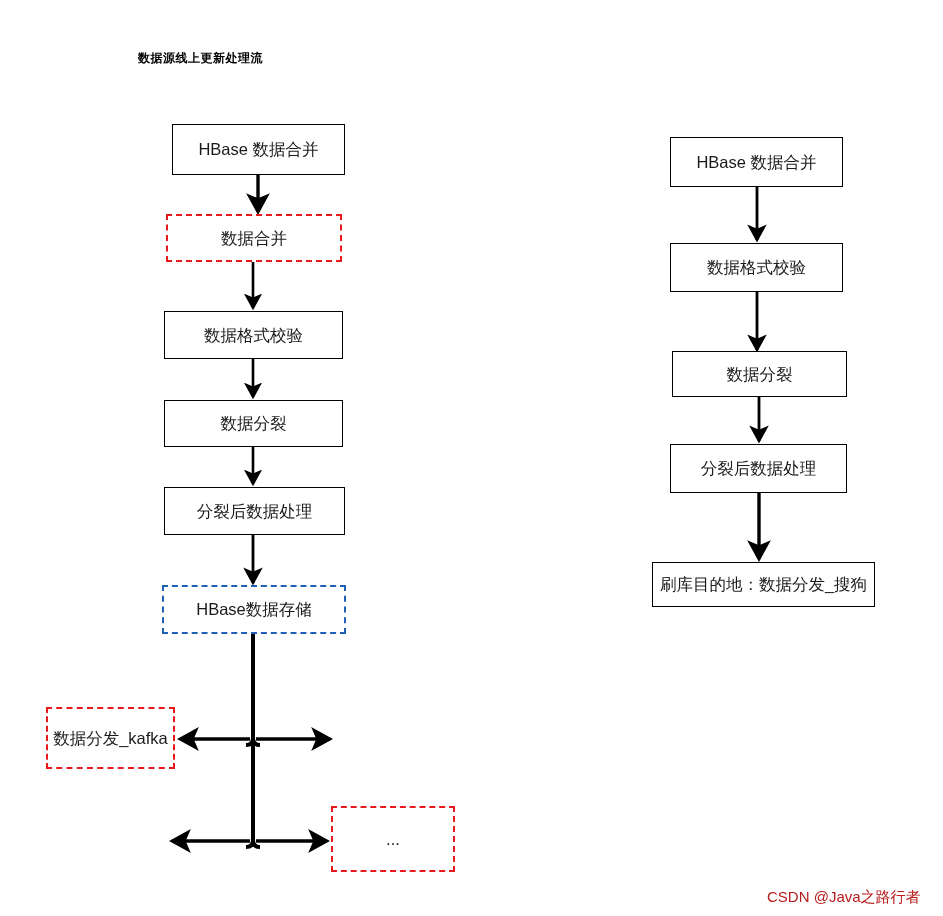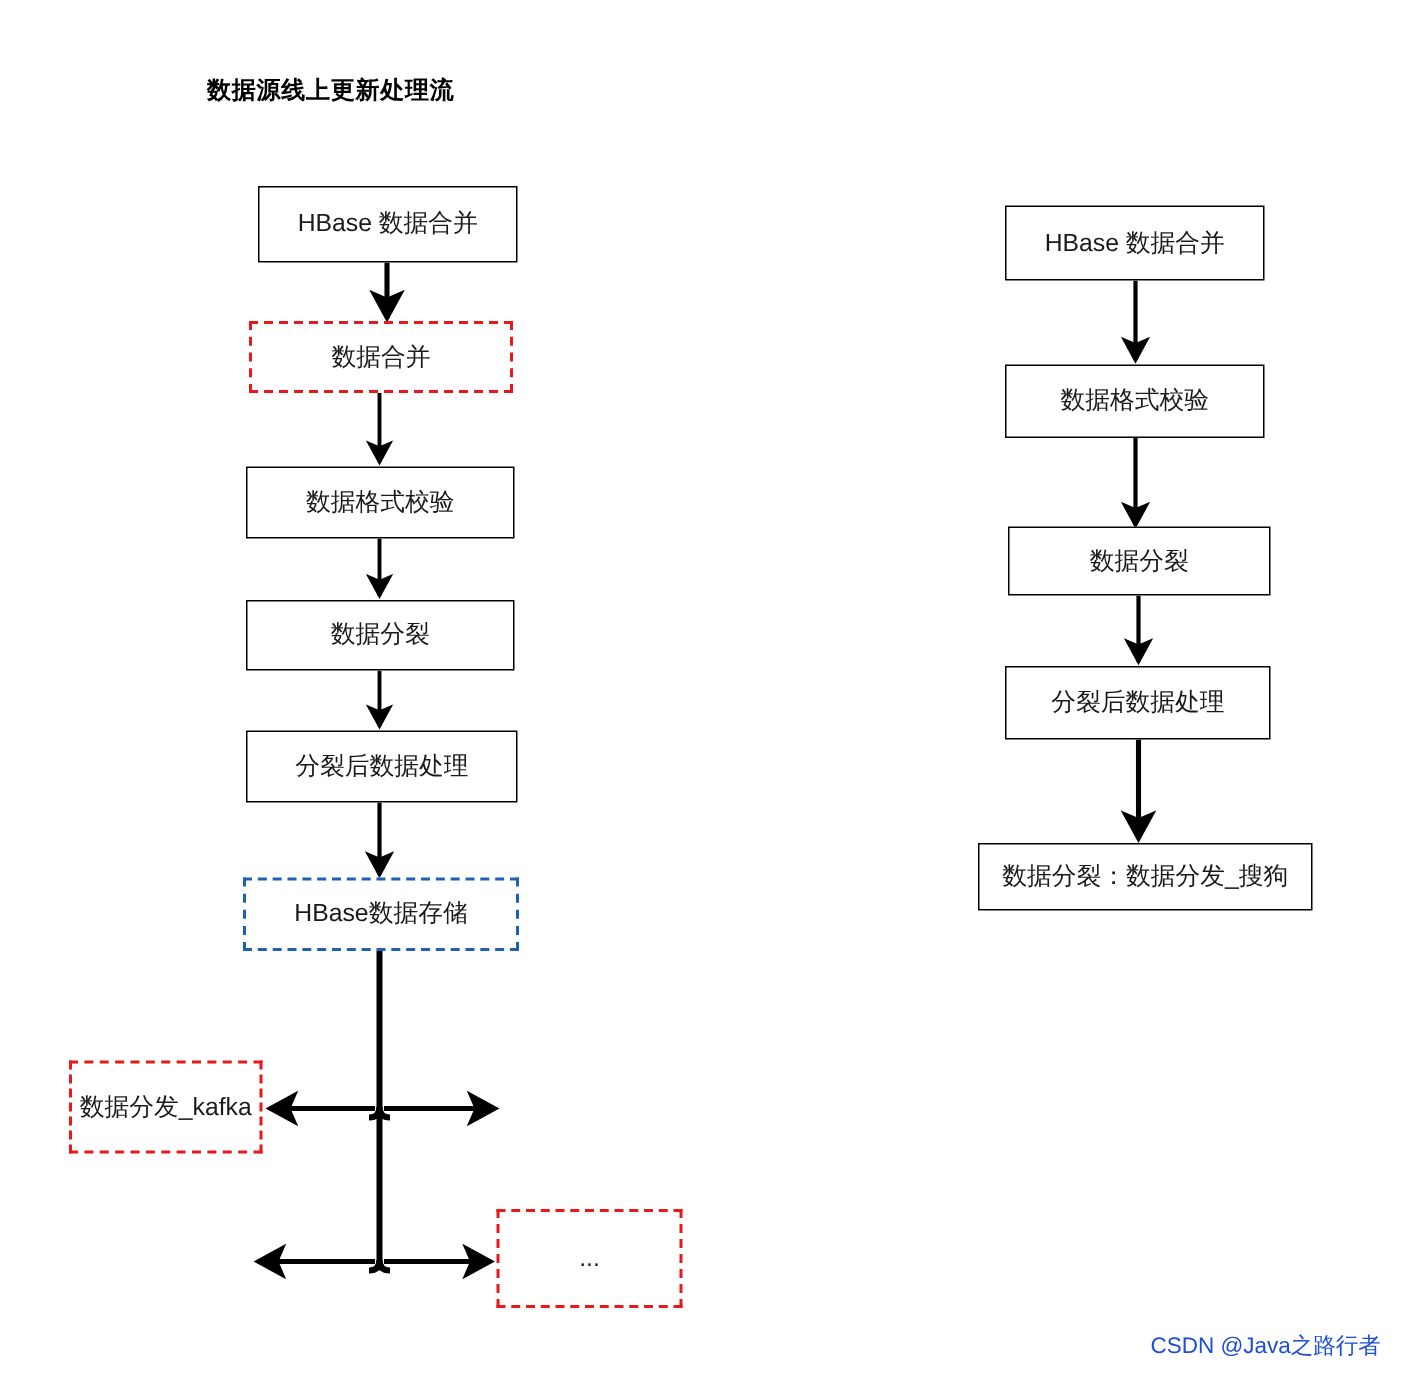--- a/index.html
+++ b/index.html
@@ -12,21 +12,21 @@
   }
   #canvas {
     position: relative;
     width: 943px;
     height: 916px;
     background: #ffffff;
     overflow: hidden;
   }
   .title {
     position: absolute;
-    font-size: 16px;
+    font-size: 12px;
     font-weight: bold;
     color: #000000;
     white-space: nowrap;
     letter-spacing: 0.5px;
   }
   .node {
     position: absolute;
     box-sizing: border-box;
     display: flex;
     align-items: center;
@@ -51,21 +51,21 @@
     position: absolute;
     left: 0;
     top: 0;
     width: 943px;
     height: 916px;
     pointer-events: none;
   }
   .watermark {
     position: absolute;
     font-size: 15px;
-    color: #1d4ed8;
+    color: #b91c1c;
     white-space: nowrap;
   }
 </style>
 </head>
 <body>
 
 <div id="canvas">
 
   <div class="title" style="left:138px; top:50px;">数据源线上更新处理流</div>
 
@@ -120,17 +120,17 @@
   <div class="node dashed-red" style="left:331px; top:806px; width:124px; height:66px;">...</div>
 
   <div class="node solid" style="left:670px; top:137px; width:173px; height:50px;">HBase 数据合并</div>
 
   <div class="node solid" style="left:670px; top:243px; width:173px; height:49px;">数据格式校验</div>
 
   <div class="node solid" style="left:672px; top:351px; width:175px; height:46px;">数据分裂</div>
 
   <div class="node solid" style="left:670px; top:444px; width:177px; height:49px;">分裂后数据处理</div>
 
-  <div class="node solid" style="left:652px; top:562px; width:223px; height:45px;">数据分裂：数据分发_搜狗</div>
+  <div class="node solid" style="left:652px; top:562px; width:223px; height:45px;">刷库目的地：数据分发_搜狗</div>
 
   <div class="watermark" style="left:767px; top:888px;">CSDN @Java之路行者</div>
 
 </div>
 
 </body></html>

